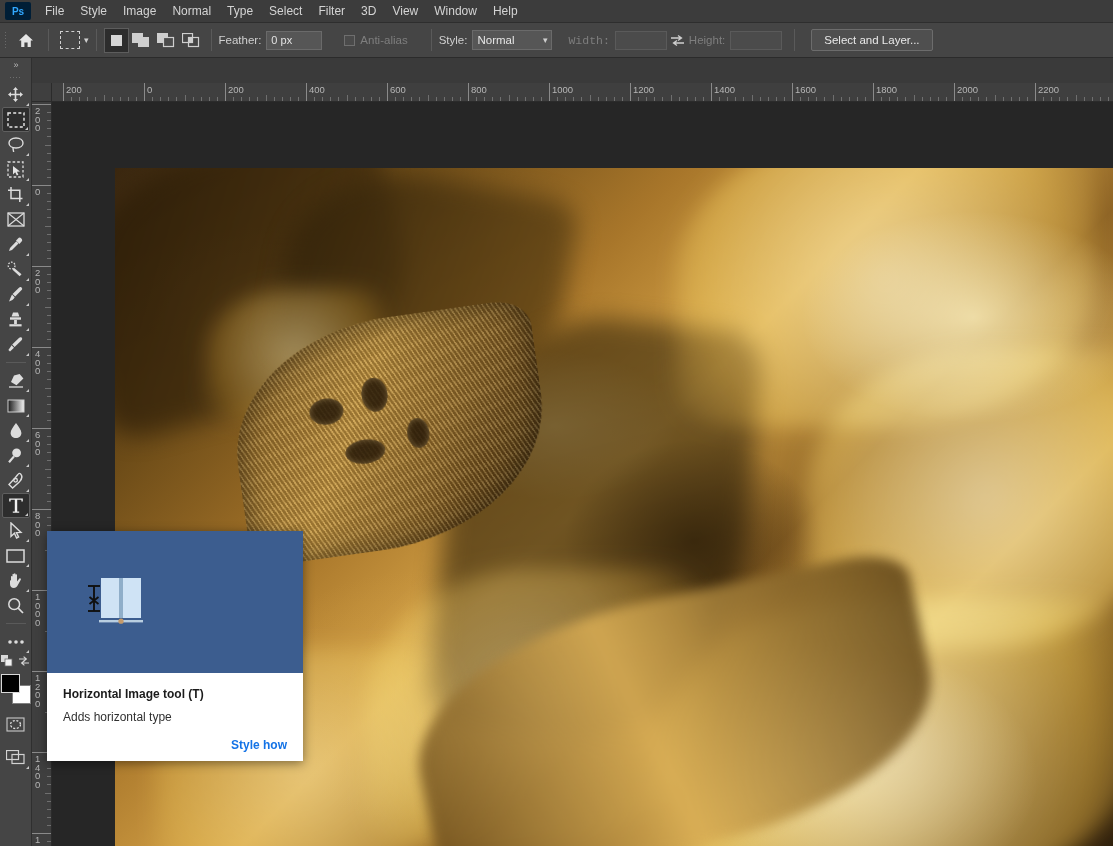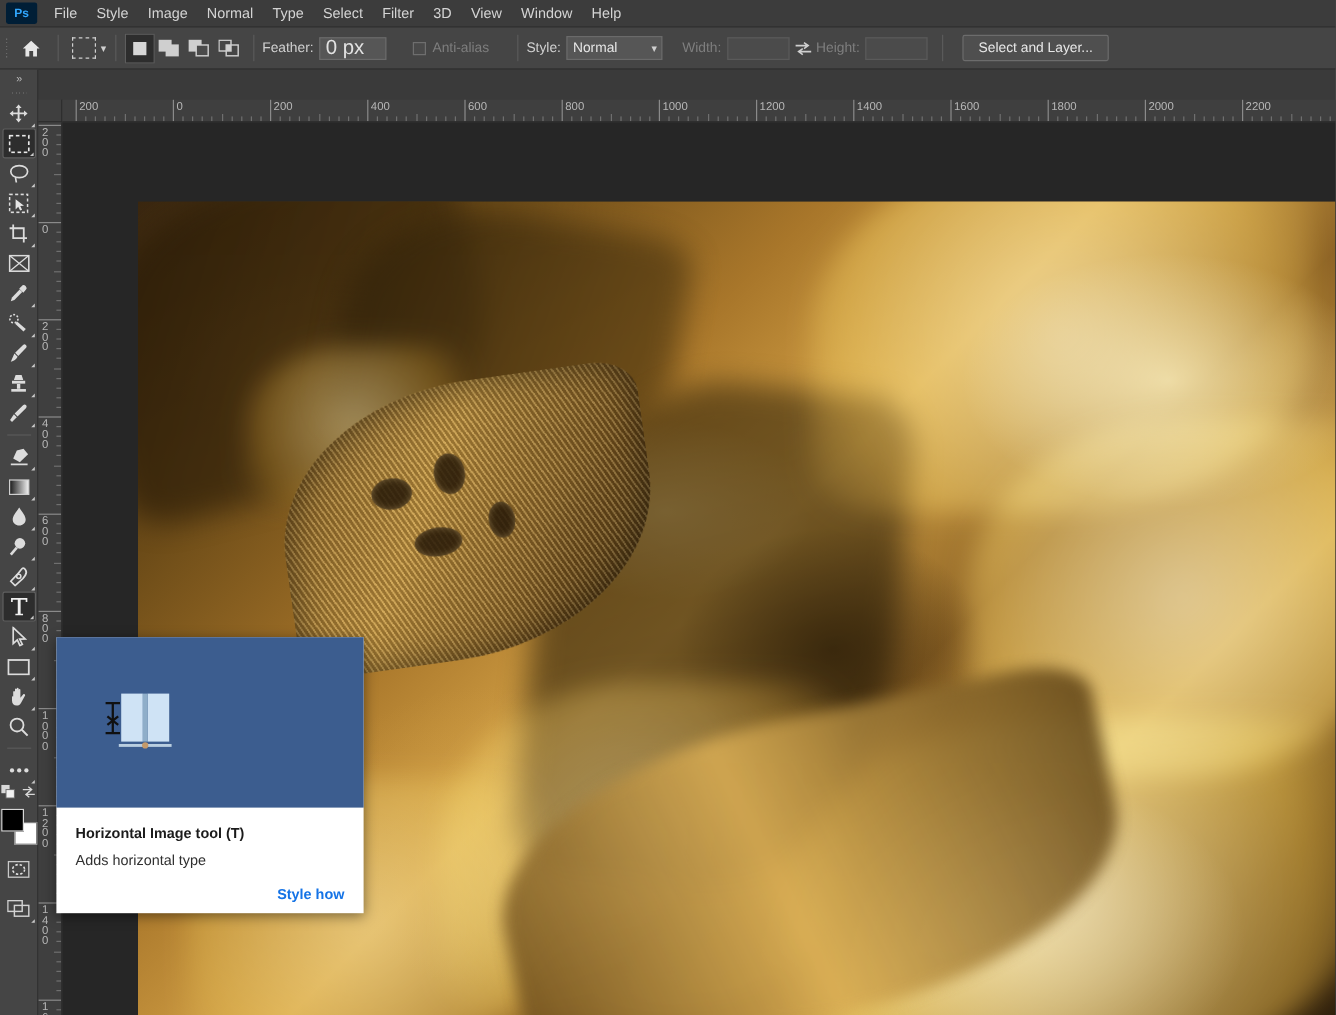--- a/index.html
+++ b/index.html
@@ -50,21 +50,21 @@
   .chev { color:#cfcfcf; font-size:9px; }
   .selmode { display:flex; align-items:center; }
   .selmode .sb {
     width:25px;height:25px;display:flex;align-items:center;justify-content:center;
   }
   .selmode .sb.active { background:#2d2d2d; border:1px solid #5d5d5d; }
   .opt-label { color:#d0d0d0; font-size:11.5px; margin-right:5px; white-space:nowrap; }
   .opt-label.dim { color:#7e7e7e; }
   .opt-input {
     background:#565656; border:1px solid #6a6a6a; color:#e2e2e2;
-    font-size:17px; height:19px; padding:0 4px; width:56px;
+    font-size:11px; height:19px; padding:0 4px; width:56px;
     font-family:"Liberation Sans",sans-serif;
   }
   .opt-input.empty { background:#4b4b4b; border-color:#5a5a5a; width:52px;}
   .opt-check {
     width:11px;height:11px;border:1px solid #6e6e6e;background:#4a4a4a;
     margin-right:5px;
   }
   .opt-select {
     background:#565656;border:1px solid #6a6a6a;color:#e6e6e6;font-size:11.5px;
     height:20px;width:80px;display:flex;align-items:center;justify-content:space-between;
@@ -265,21 +265,21 @@
     </div>
 
     <div class="opt-sep" style="margin-left:18px;"></div>
 
     <span class="opt-label">Style:</span>
     <div class="opt-select">
       <span>Normal</span>
       <span class="chev">▾</span>
     </div>
 
-    <span class="opt-label dim" style="margin-left:16px;">Width:</span>
+    <span class="opt-label dim" style="margin-left:16px;font-family:Liberation Mono, monospace;">Width:</span>
     <input class="opt-input empty" readonly="" value="" style="">
 
     <div class="swap-icn">
       <svg width="15" height="13" viewBox="0 0 15 13">
         <path d="M1 4 H11 M8 1.5 L11.5 4 L8 6.5" stroke="#cfcfcf" stroke-width="1.3" fill="none"></path>
         <path d="M14 9 H4 M7 6.5 L3.5 9 L7 11.5" stroke="#cfcfcf" stroke-width="1.3" fill="none"></path>
       </svg>
     </div>
 
     <span class="opt-label dim">Height:</span>

